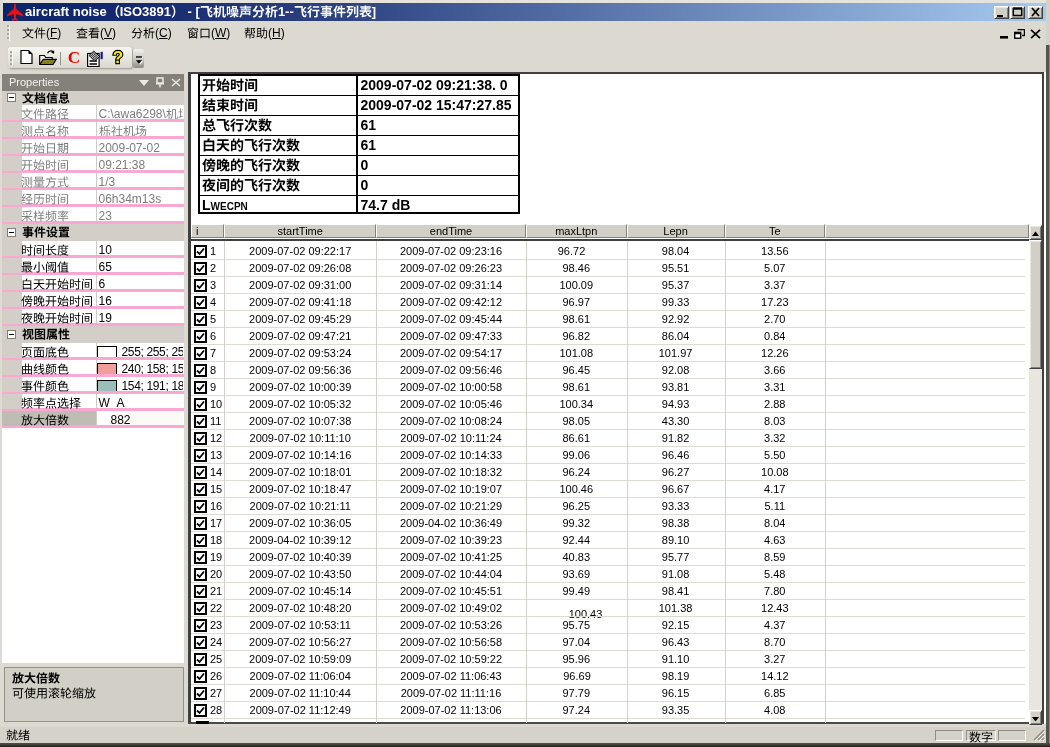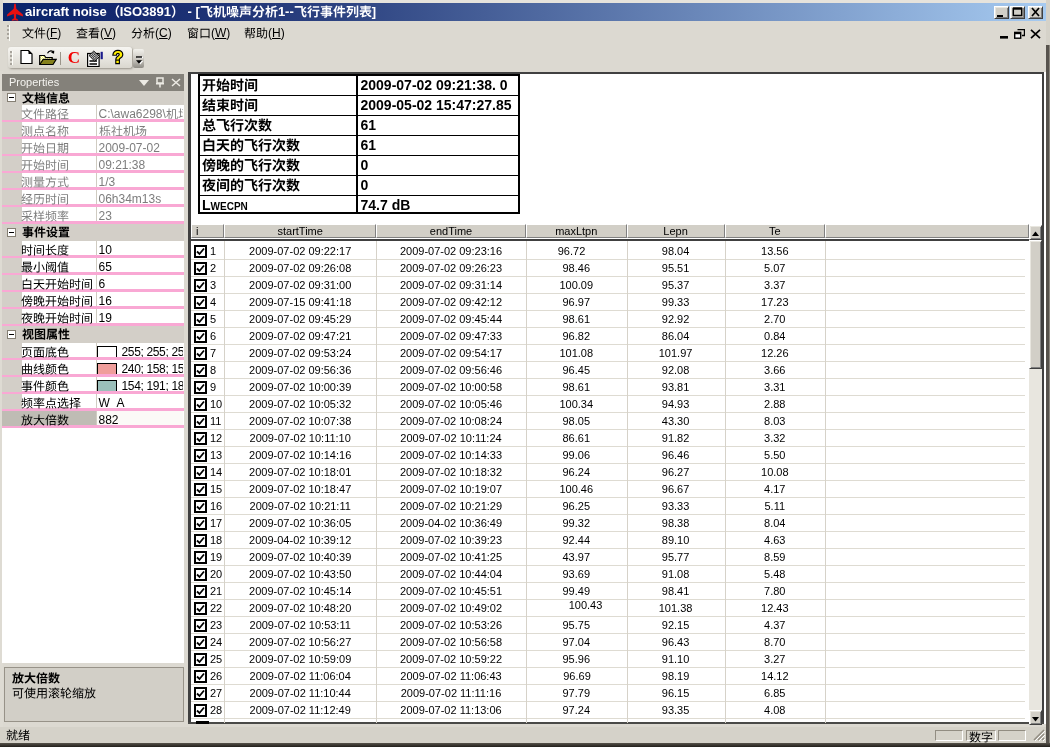--- a/index.html
+++ b/index.html
@@ -468,21 +468,21 @@
 <div class="indent" style="background:#bfbcb4"></div>
 <div class="plbl" style="background:#bfbcb4;"><svg class="cg" viewBox="0 0 1000 1000">
             <use href="#r653E"></use>
           </svg><svg class="cg" viewBox="0 0 1000 1000">
             <use href="#r5927"></use>
           </svg><svg class="cg" viewBox="0 0 1000 1000">
             <use href="#r500D"></use>
           </svg><svg class="cg" viewBox="0 0 1000 1000">
             <use href="#r6570"></use>
           </svg></div>
-<div class="pval" style="background:#fbfaf7;">882</div>
+<div class="pval" style="background:#fbfaf7;margin-left:12px;">882</div>
 </div>
 </div>
 <div class="abs" style="left:2px;top:593px;width:179.5px;height:55px;background:#d2cfc7;border:1px solid #979288">
       <div style="margin:3.5px 0 0 7px;font-size:12px;font-weight:bold"><svg class="cg" viewBox="0 0 1000 1000">
           <use href="#b653E"></use>
         </svg><svg class="cg" viewBox="0 0 1000 1000">
           <use href="#b5927"></use>
         </svg><svg class="cg" viewBox="0 0 1000 1000">
           <use href="#b500D"></use>
         </svg><svg class="cg" viewBox="0 0 1000 1000">
@@ -534,21 +534,21 @@
 <div class="stval" style="top:3.0px">2009-07-02 09:21:38. 0</div>
 <div class="stlbl" style="top:23.0px"><svg class="cg" viewBox="0 0 1000 1000">
         <use href="#b7ED3"></use>
       </svg><svg class="cg" viewBox="0 0 1000 1000">
         <use href="#b675F"></use>
       </svg><svg class="cg" viewBox="0 0 1000 1000">
         <use href="#b65F6"></use>
       </svg><svg class="cg" viewBox="0 0 1000 1000">
         <use href="#b95F4"></use>
       </svg></div>
-<div class="stval" style="top:23.0px">2009-05-02 15:47:27.85</div>
+<div class="stval" style="top:23.0px">2009-07-02 15:47:27.85</div>
 <div class="stlbl" style="top:43.0px"><svg class="cg" viewBox="0 0 1000 1000">
         <use href="#b603B"></use>
       </svg><svg class="cg" viewBox="0 0 1000 1000">
         <use href="#b98DE"></use>
       </svg><svg class="cg" viewBox="0 0 1000 1000">
         <use href="#b884C"></use>
       </svg><svg class="cg" viewBox="0 0 1000 1000">
         <use href="#b6B21"></use>
       </svg><svg class="cg" viewBox="0 0 1000 1000">
         <use href="#b6570"></use>
@@ -650,21 +650,21 @@
 <div class="cell" style="left:436px;width:98.1px;top:3px">95.37</div>
 <div class="cell" style="left:534.1px;width:100.4px;top:3px">3.37</div>
 </div>
 <div class="growline" style="top:219.0px"></div>
 <div class="grow" style="top:219.0px">
 <svg class="cbx" style="left:3.5px;top:3px" viewBox="0 0 13 13">
         <rect x="1" y="1" width="11" height="11" fill="#fff" stroke="#000" stroke-width="2"></rect>
         <path d="M3 6.5 L5.5 9 L10 3.5" stroke="#000" stroke-width="1.8" fill="none"></path>
       </svg>
 <div class="abs" style="left:19.5px;top:3px">4</div>
-<div class="cell" style="left:33.9px;width:151.6px;top:3px">2009-07-15 09:41:18</div>
+<div class="cell" style="left:33.9px;width:151.6px;top:3px">2009-07-02 09:41:18</div>
 <div class="cell" style="left:185.5px;width:150px;top:3px">2009-07-02 09:42:12</div>
 <div class="cell" style="left:335.5px;width:100.5px;top:3px">96.97</div>
 <div class="cell" style="left:436px;width:98.1px;top:3px">99.33</div>
 <div class="cell" style="left:534.1px;width:100.4px;top:3px">17.23</div>
 </div>
 <div class="growline" style="top:236.0px"></div>
 <div class="grow" style="top:236.0px">
 <svg class="cbx" style="left:3.5px;top:3px" viewBox="0 0 13 13">
         <rect x="1" y="1" width="11" height="11" fill="#fff" stroke="#000" stroke-width="2"></rect>
         <path d="M3 6.5 L5.5 9 L10 3.5" stroke="#000" stroke-width="1.8" fill="none"></path>
@@ -847,21 +847,21 @@
 </div>
 <div class="growline" style="top:474.0px"></div>
 <div class="grow" style="top:474.0px">
 <svg class="cbx" style="left:3.5px;top:3px" viewBox="0 0 13 13">
         <rect x="1" y="1" width="11" height="11" fill="#fff" stroke="#000" stroke-width="2"></rect>
         <path d="M3 6.5 L5.5 9 L10 3.5" stroke="#000" stroke-width="1.8" fill="none"></path>
       </svg>
 <div class="abs" style="left:19.5px;top:3px">19</div>
 <div class="cell" style="left:33.9px;width:151.6px;top:3px">2009-07-02 10:40:39</div>
 <div class="cell" style="left:185.5px;width:150px;top:3px">2009-07-02 10:41:25</div>
-<div class="cell" style="left:335.5px;width:100.5px;top:3px">43.97</div>
+<div class="cell" style="left:335.5px;width:100.5px;top:3px">40.83</div>
 <div class="cell" style="left:436px;width:98.1px;top:3px">95.77</div>
 <div class="cell" style="left:534.1px;width:100.4px;top:3px">8.59</div>
 </div>
 <div class="growline" style="top:491.0px"></div>
 <div class="grow" style="top:491.0px">
 <svg class="cbx" style="left:3.5px;top:3px" viewBox="0 0 13 13">
         <rect x="1" y="1" width="11" height="11" fill="#fff" stroke="#000" stroke-width="2"></rect>
         <path d="M3 6.5 L5.5 9 L10 3.5" stroke="#000" stroke-width="1.8" fill="none"></path>
       </svg>
 <div class="abs" style="left:19.5px;top:3px">20</div>
@@ -886,21 +886,21 @@
 </div>
 <div class="growline" style="top:525.0px"></div>
 <div class="grow" style="top:525.0px">
 <svg class="cbx" style="left:3.5px;top:3px" viewBox="0 0 13 13">
         <rect x="1" y="1" width="11" height="11" fill="#fff" stroke="#000" stroke-width="2"></rect>
         <path d="M3 6.5 L5.5 9 L10 3.5" stroke="#000" stroke-width="1.8" fill="none"></path>
       </svg>
 <div class="abs" style="left:19.5px;top:3px">22</div>
 <div class="cell" style="left:33.9px;width:151.6px;top:3px">2009-07-02 10:48:20</div>
 <div class="cell" style="left:185.5px;width:150px;top:3px">2009-07-02 10:49:02</div>
-<div class="cell" style="left:335.5px;width:119px;top:0">100.43</div>
+<div class="cell" style="left:335.5px;width:119px;top:9px">100.43</div>
 <div class="cell" style="left:436px;width:98.1px;top:3px">101.38</div>
 <div class="cell" style="left:534.1px;width:100.4px;top:3px">12.43</div>
 </div>
 <div class="growline" style="top:542.0px"></div>
 <div class="grow" style="top:542.0px">
 <svg class="cbx" style="left:3.5px;top:3px" viewBox="0 0 13 13">
         <rect x="1" y="1" width="11" height="11" fill="#fff" stroke="#000" stroke-width="2"></rect>
         <path d="M3 6.5 L5.5 9 L10 3.5" stroke="#000" stroke-width="1.8" fill="none"></path>
       </svg>
 <div class="abs" style="left:19.5px;top:3px">23</div>

